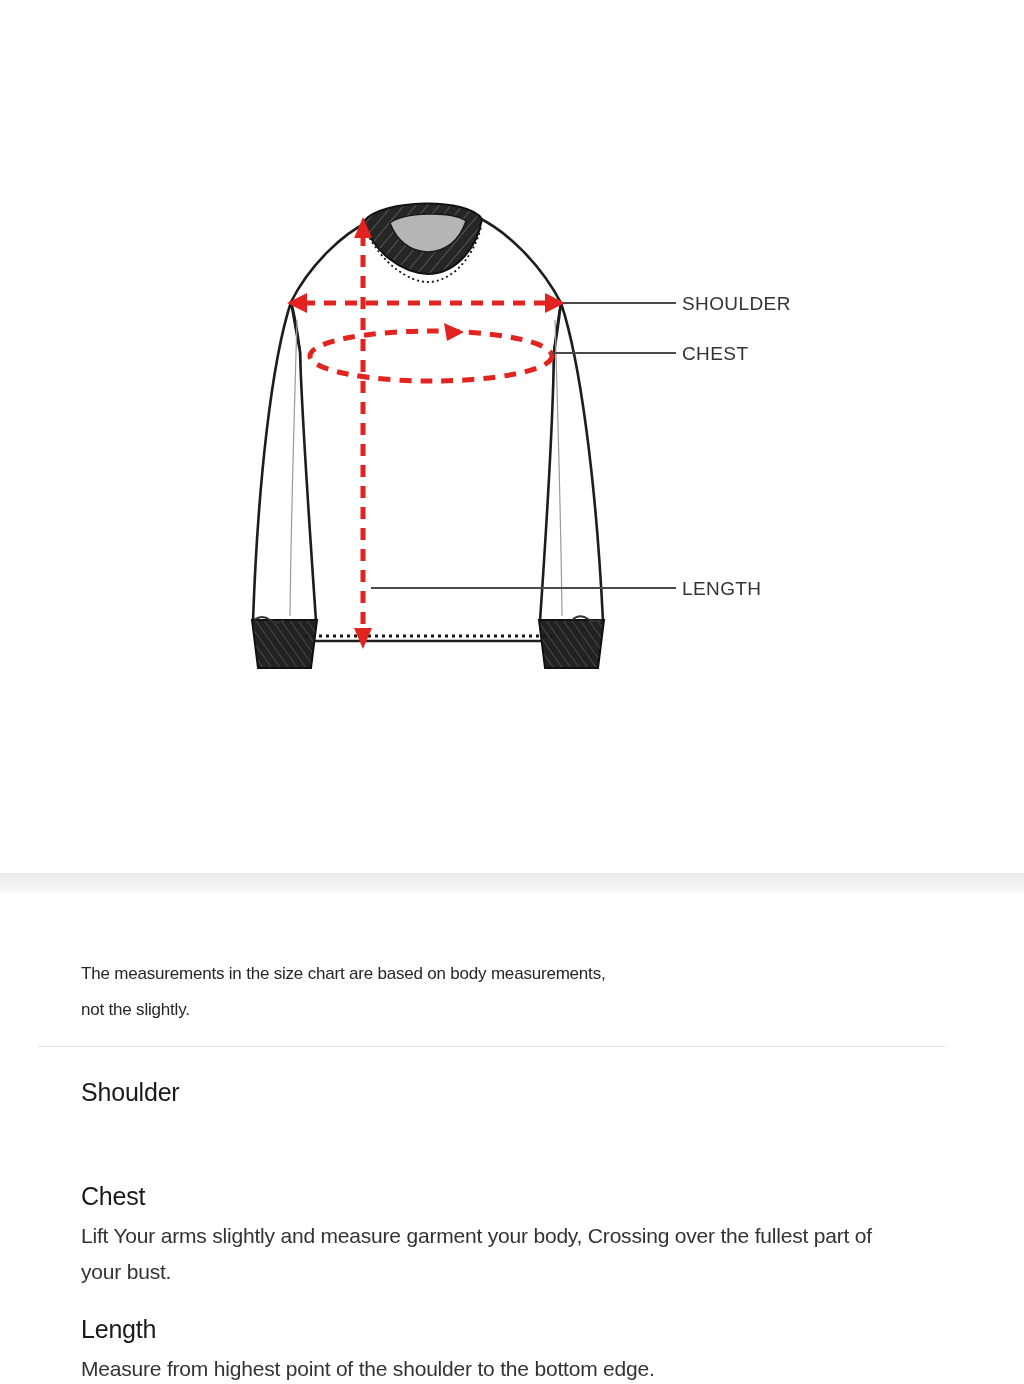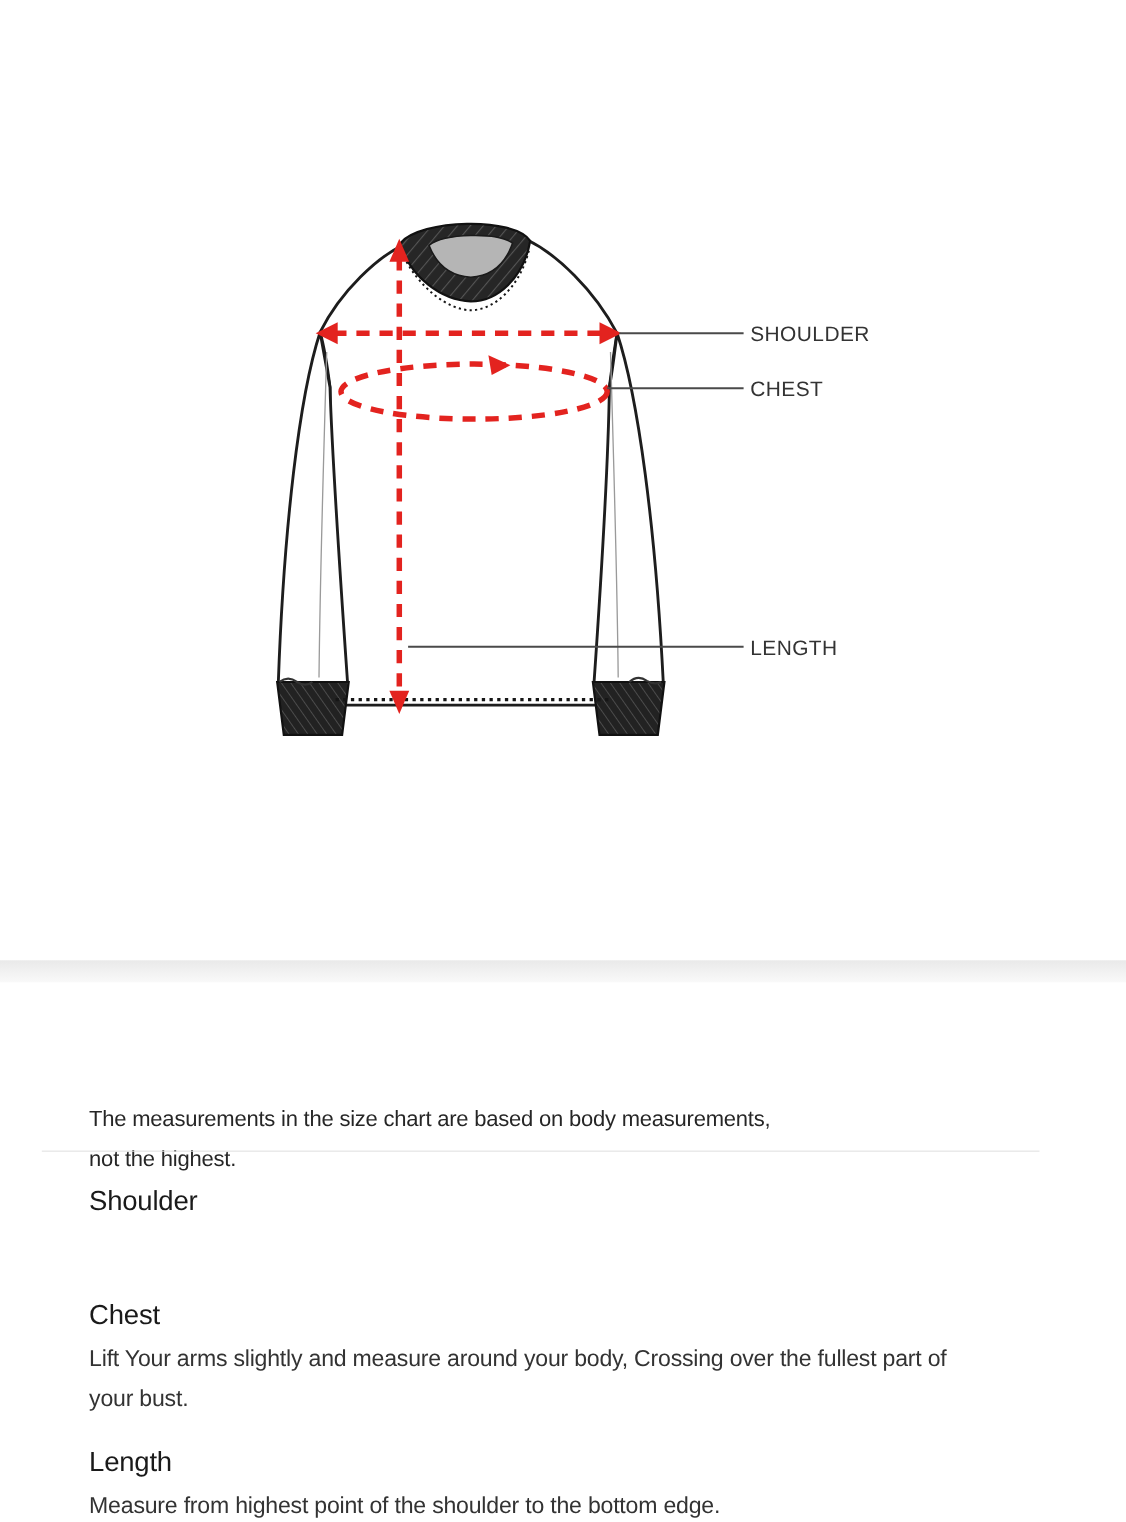--- a/index.html
+++ b/index.html
@@ -7,22 +7,22 @@
     width:1024px;height:1384px;position:relative;background:#ffffff;
     font-family:"Liberation Sans", sans-serif;overflow:hidden;
   }
   .diagram-wrap{position:absolute;top:0;left:0;width:1024px;height:880px;}
   .diagram-wrap svg{display:block;}
   .section-divider-band{
     position:absolute;top:873px;left:0;width:1024px;height:20px;
     background:linear-gradient(180deg,#e9e9e9 0%,#f2f2f2 55%,#f9f9f9 100%);
   }
   .note{
-    position:absolute;top:1000px;left:81px;width:820px;
-    font-size:20px;line-height:36px;color:#262626;letter-spacing:-0.2px;
+    position:absolute;top:956px;left:81px;width:820px;
+    font-size:17px;line-height:36px;color:#262626;letter-spacing:-0.2px;
   }
   .thin-rule{
     position:absolute;top:1046px;left:38px;width:907px;height:0;
     border-top:1px solid #e2e2e2;
   }
   .sections{position:absolute;left:81px;width:800px;}
   .section{position:absolute;left:0;width:800px;}
   .section:nth-of-type(1){top:1076px;}
   .section:nth-of-type(2){top:1180px;}
   .section:nth-of-type(3){top:1313px;}
@@ -91,30 +91,30 @@
     <text class="measure-label" x="682" y="310">SHOULDER</text>
     <text class="measure-label" x="682" y="360">CHEST</text>
     <text class="measure-label" x="682" y="595">LENGTH</text>
   </svg>
 </div>
 
 <div class="section-divider-band"></div>
 
 <div class="note">
   <div>The measurements in the size chart are based on body measurements,</div>
-  <div> not the highest.</div>
+  <div> not the slightly.</div>
 </div>
 
 <div class="thin-rule"></div>
 
 <div class="sections">
   <div class="section">
     <h3>Shoulder</h3>
   </div>
   <div class="section">
     <h3>Chest</h3>
-    <p>Lift Your arms slightly and measure around your body, Crossing over the fullest part of your bust.</p>
+    <p>Lift Your arms slightly and measure garment your body, Crossing over the fullest part of your bust.</p>
   </div>
   <div class="section">
     <h3>Length</h3>
     <p>Measure from highest point of the shoulder to the bottom edge.</p>
   </div>
 </div>
 
 </body></html>

